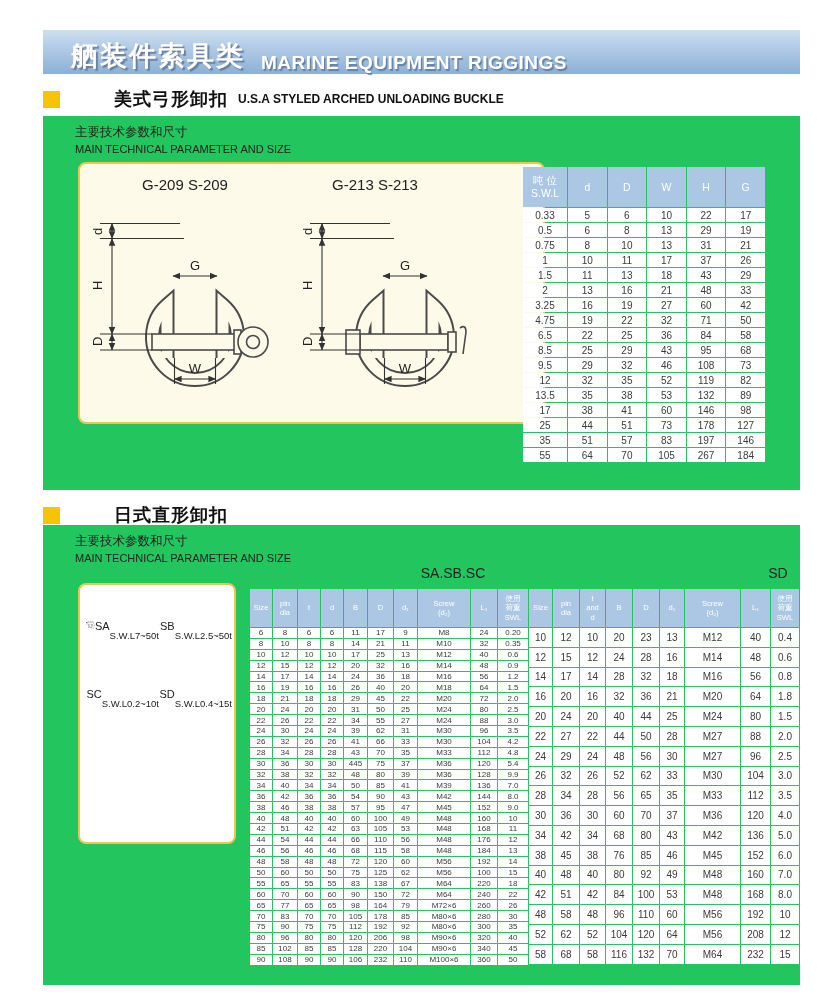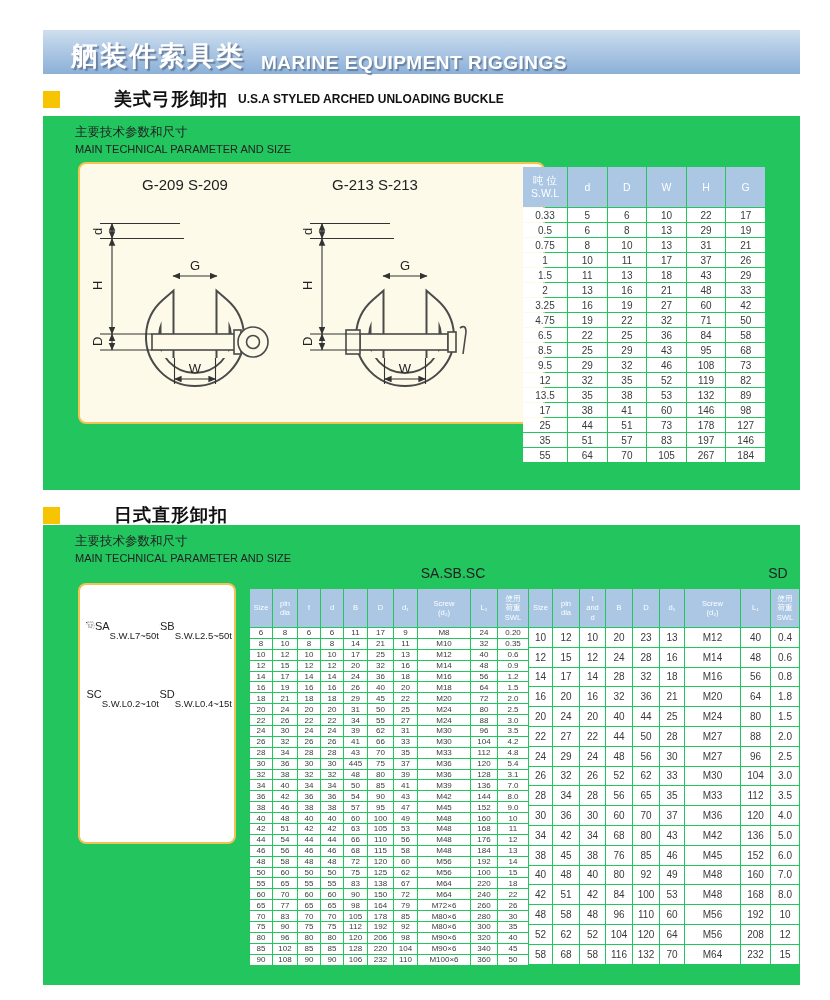--- a/index.html
+++ b/index.html
@@ -625,21 +625,21 @@
           <tr>
             <td>32</td>
             <td>38</td>
             <td>32</td>
             <td>32</td>
             <td>48</td>
             <td>80</td>
             <td>39</td>
             <td>M36</td>
             <td>128</td>
-            <td>3.1</td>
+            <td>9.9</td>
           </tr>
           <tr>
             <td>34</td>
             <td>40</td>
             <td>34</td>
             <td>34</td>
             <td>50</td>
             <td>85</td>
             <td>41</td>
             <td>M39</td>

